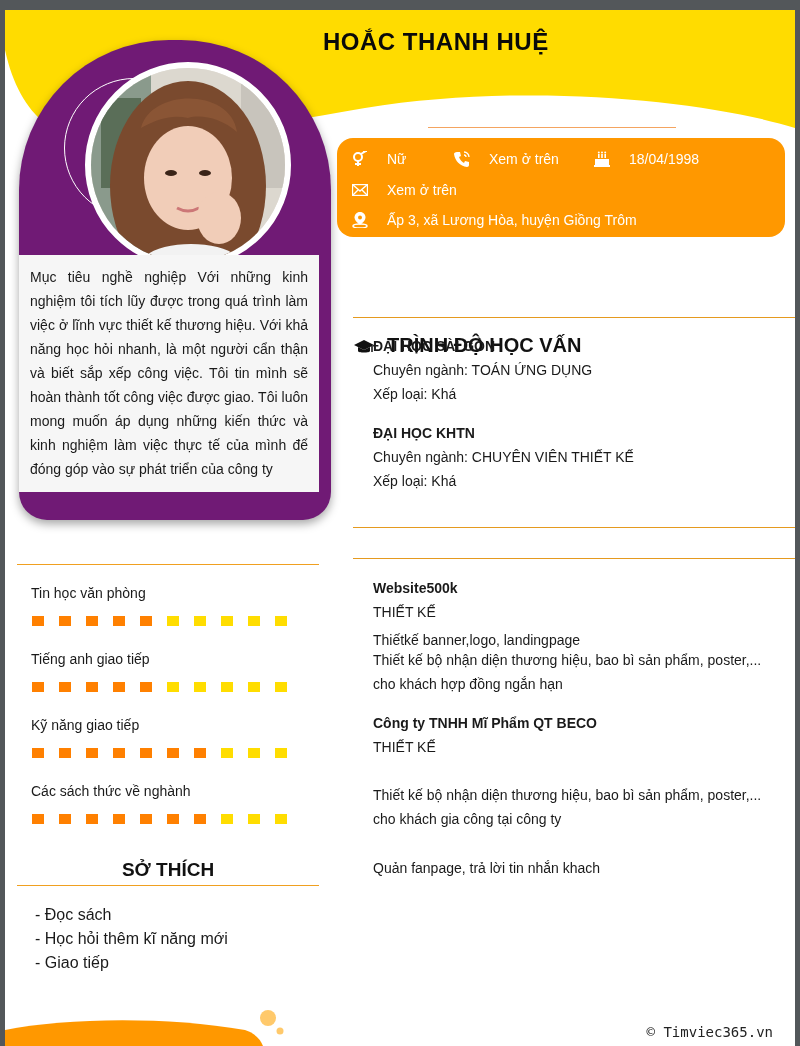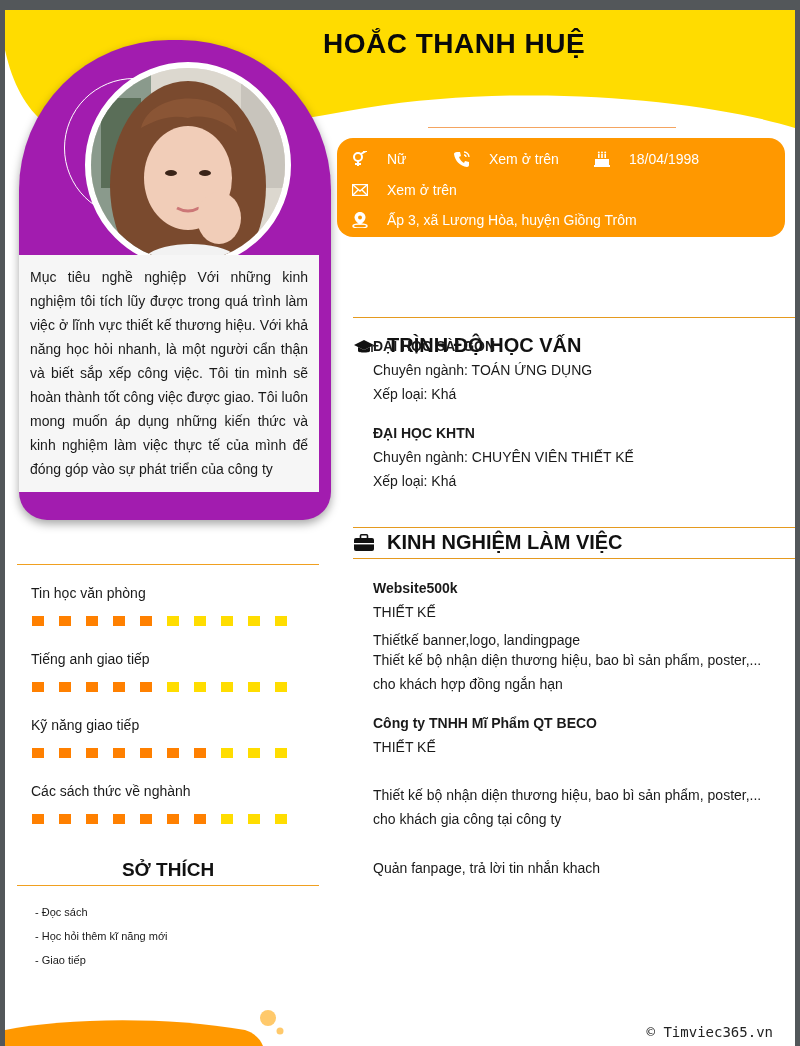--- a/index.html
+++ b/index.html
@@ -18,21 +18,21 @@
       overflow: hidden;
     }
     
     .hdr-bg {
       position: absolute; left: 0; top: 0;
       width: 790px; height: 260px;
     }
     .name {
       position: absolute;
       left: 318px; top: 18px;
-      font-size: 28px; font-weight: bold;
+      font-size: 24px; font-weight: bold;
       letter-spacing: 0.5px;
       color: #0a0a0a;
       white-space: nowrap;
     }
     .job {
       position: absolute;
       left: 423px; top: 90px;
       width: 248px;
       text-align: center;
       font-size: 20px; font-weight: bold;
@@ -56,21 +56,21 @@
     .c-item { position: absolute; display: flex; align-items: center; white-space: nowrap; }
     .c-icon { width: 18px; height: 16px; display: inline-flex; align-items: center; justify-content: center; margin-right: 18px; }
     .c-icon svg { display: block; }
     .c-text { color: #fff; }
 
     
     .card {
       position: absolute;
       left: 14px; top: 30px;
       width: 312px; height: 480px;
-      background: #a21caf;
+      background: #701a75;
       border-radius: 150px 150px 28px 28px;
       box-shadow: 0 4px 10px rgba(0,0,0,0.35);
     }
     .photo-ring {
       position: absolute;
       left: 45px; top: 38px;
       width: 140px; height: 140px;
       border: 1.5px solid #fff;
       border-radius: 50%;
     }
@@ -108,21 +108,21 @@
     }
     .skill-name {
       position: absolute; left: 26px;
       font-size: 14px; color: #1a1a1a;
     }
     .dots { position: absolute; left: 27px; display: flex; gap: 15px; }
     .dot { width: 12px; height: 10px; }
 
     .hobby {
       position: absolute; left: 30px;
-      font-size: 11px; color: #1a1a1a;
+      font-size: 16px; color: #1a1a1a;
     }
 
     
     .r-head {
       position: absolute; left: 348px; width: 442px;
       display: flex; align-items: center;
     }
     .r-head .r-icon { width: 22px; height: 18px; margin-right: 12px; display: inline-flex; align-items: center; justify-content: center; }
     .r-head .r-title { font-size: 20px; font-weight: bold; color: #111; }
     .r-line { position: absolute; left: 348px; width: 442px; height: 1px; background: #e59a1f; }
@@ -307,30 +307,20 @@
 
   <div class="r-text r-bold" style="top:328px;">ĐẠI HỌC SÀI GÒN</div>
   <div class="r-text" style="top:352px;">Chuyên ngành: TOÁN ỨNG DỤNG</div>
   <div class="r-text" style="top:376px;">Xếp loại: Khá</div>
 
   <div class="r-text r-bold" style="top:415px;">ĐẠI HỌC KHTN</div>
   <div class="r-text" style="top:439px;">Chuyên ngành: CHUYÊN VIÊN THIẾT KẾ</div>
   <div class="r-text" style="top:463px;">Xếp loại: Khá</div>
 
   <div class="r-line" style="top:517px;"></div>
-  <div class="r-head" style="top:521px;">
-    <span class="r-icon">
-      <svg width="20" height="17" viewBox="0 0 20 17">
-          <rect x="0" y="4" width="20" height="13" rx="2" fill="#111"></rect>
-          <rect x="6.5" y="0.8" width="7" height="4" rx="1" fill="none" stroke="#111" stroke-width="1.6"></rect>
-          <rect x="0" y="9" width="20" height="1.4" fill="#fff"></rect>
-        </svg>
-    </span>
-    <span class="r-title">KINH NGHIỆM LÀM VIỆC</span>
-  </div>
   <div class="r-line" style="top:548px;"></div>
 
   <div class="r-text r-bold" style="top:570px;">Website500k</div>
   <div class="r-text" style="top:594px;">THIẾT KẾ</div>
   <div class="r-text" style="top:622px;">Thiếtkế banner,logo, landingpage</div>
   <div class="r-text" style="top:642px;">Thiết kế bộ nhận diện thương hiệu, bao bì sản phẩm, poster,...</div>
   <div class="r-text" style="top:666px;">cho khách hợp đồng ngắn hạn</div>
 
   <div class="r-text r-bold" style="top:705px;">Công ty TNHH Mĩ Phẩm QT BECO</div>
   <div class="r-text" style="top:729px;">THIẾT KẾ</div>

